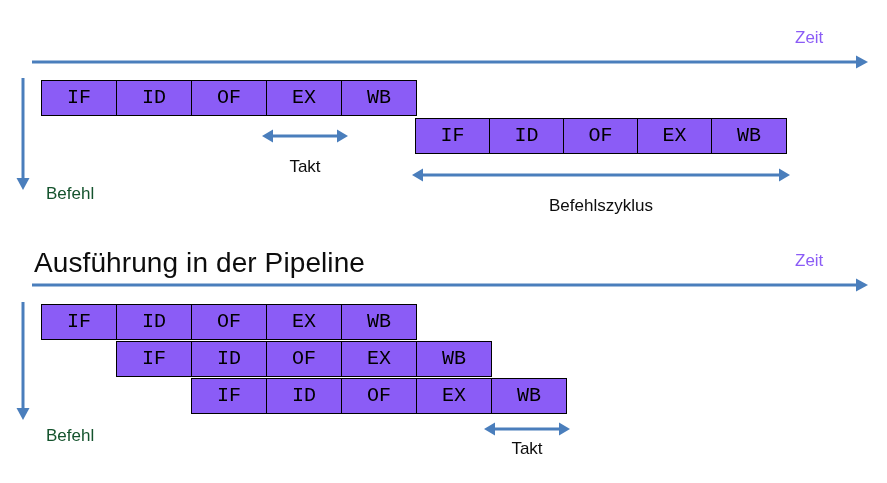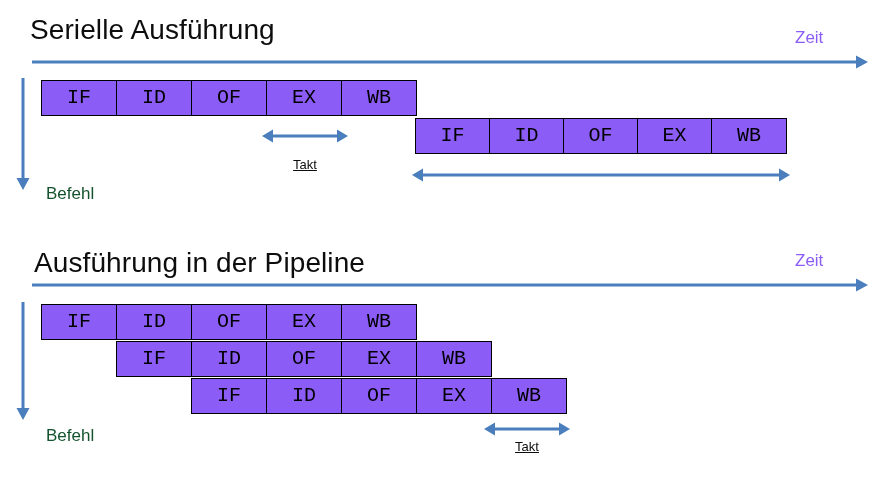--- a/index.html
+++ b/index.html
@@ -36,26 +36,25 @@
   }
   .side-label {
     position: absolute;
     font-size: 17px;
     line-height: 1;
     color: #14532d;
     white-space: nowrap;
   }
   .measure-label {
     position: absolute;
-    font-size: 13px;
+    font-size: 17px;
     line-height: 1;
     color: #0d0d0d;
     white-space: nowrap;
     text-align: center;
-    text-decoration: underline;
   }
   .cell {
     position: absolute;
     box-sizing: border-box;
     background: #8b5cf6;
     border: 1px solid #000000;
     font-size: 20px;
     line-height: 1;
     color: #000000;
     display: flex;
@@ -67,21 +66,20 @@
   .arrow-svg {
     position: absolute;
     overflow: visible;
   }
 </style>
 </head>
 <body>
 
 <div id="slide">
 
-  <div class="section-title" style="left:30px; top:16px;">Serielle Ausführung</div>
 
   <div class="axis-label" style="left:795px; top:29px;">Zeit</div>
 
   <svg class="arrow-svg" style="left:30px; top:54px;" width="840" height="16" viewBox="0 0 840 16">
     <line x1="2" y1="8" x2="826" y2="8" stroke="#4a7ebc" stroke-width="3"></line>
     <path d="M826 1.5 L838 8 L826 14.5 Z" fill="#4a7ebc"></path>
   </svg>
 
   <svg class="arrow-svg" style="left:14px; top:76px;" width="18" height="116" viewBox="0 0 18 116">
     <line x1="9" y1="2" x2="9" y2="102" stroke="#4a7ebc" stroke-width="3"></line>
@@ -109,20 +107,21 @@
   <div class="cell" style="left:563px; top:118px; width:75px; height:36px;">OF</div>
   <div class="cell" style="left:637px; top:118px; width:75px; height:36px;">EX</div>
   <div class="cell" style="left:711px; top:118px; width:76px; height:36px;">WB</div>
 
   <svg class="arrow-svg" style="left:411px; top:167px;" width="380" height="16" viewBox="0 0 380 16">
     <line x1="11" y1="8" x2="369" y2="8" stroke="#4a7ebc" stroke-width="3"></line>
     <path d="M12 1.5 L1 8 L12 14.5 Z" fill="#4a7ebc"></path>
     <path d="M368 1.5 L379 8 L368 14.5 Z" fill="#4a7ebc"></path>
   </svg>
 
+  <div class="measure-label" style="left:411px; top:197px; width:380px;">Befehlszyklus</div>
 
   <div class="section-title" style="left:34px; top:249px;">Ausführung in der Pipeline</div>
 
   <div class="axis-label" style="left:795px; top:252px;">Zeit</div>
 
   <svg class="arrow-svg" style="left:30px; top:277px;" width="840" height="16" viewBox="0 0 840 16">
     <line x1="2" y1="8" x2="826" y2="8" stroke="#4a7ebc" stroke-width="3"></line>
     <path d="M826 1.5 L838 8 L826 14.5 Z" fill="#4a7ebc"></path>
   </svg>
 

